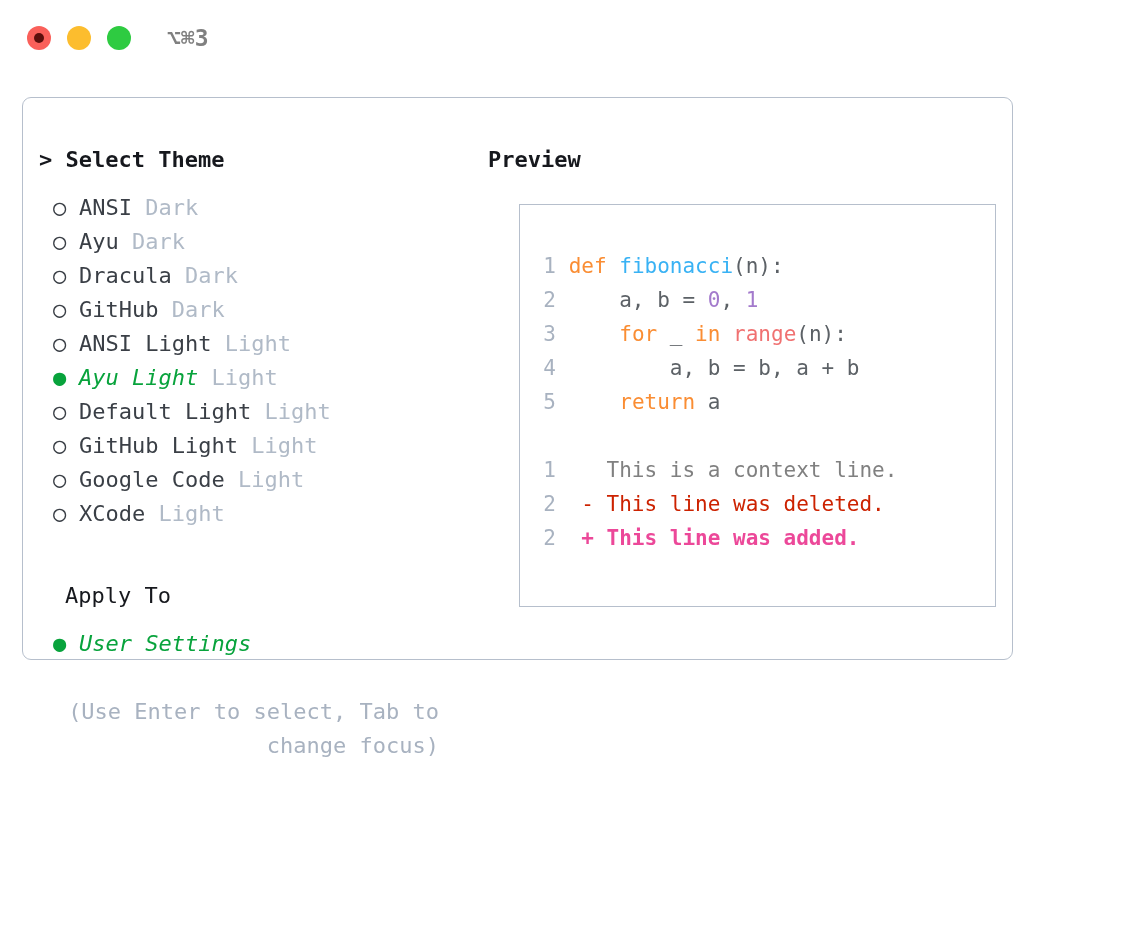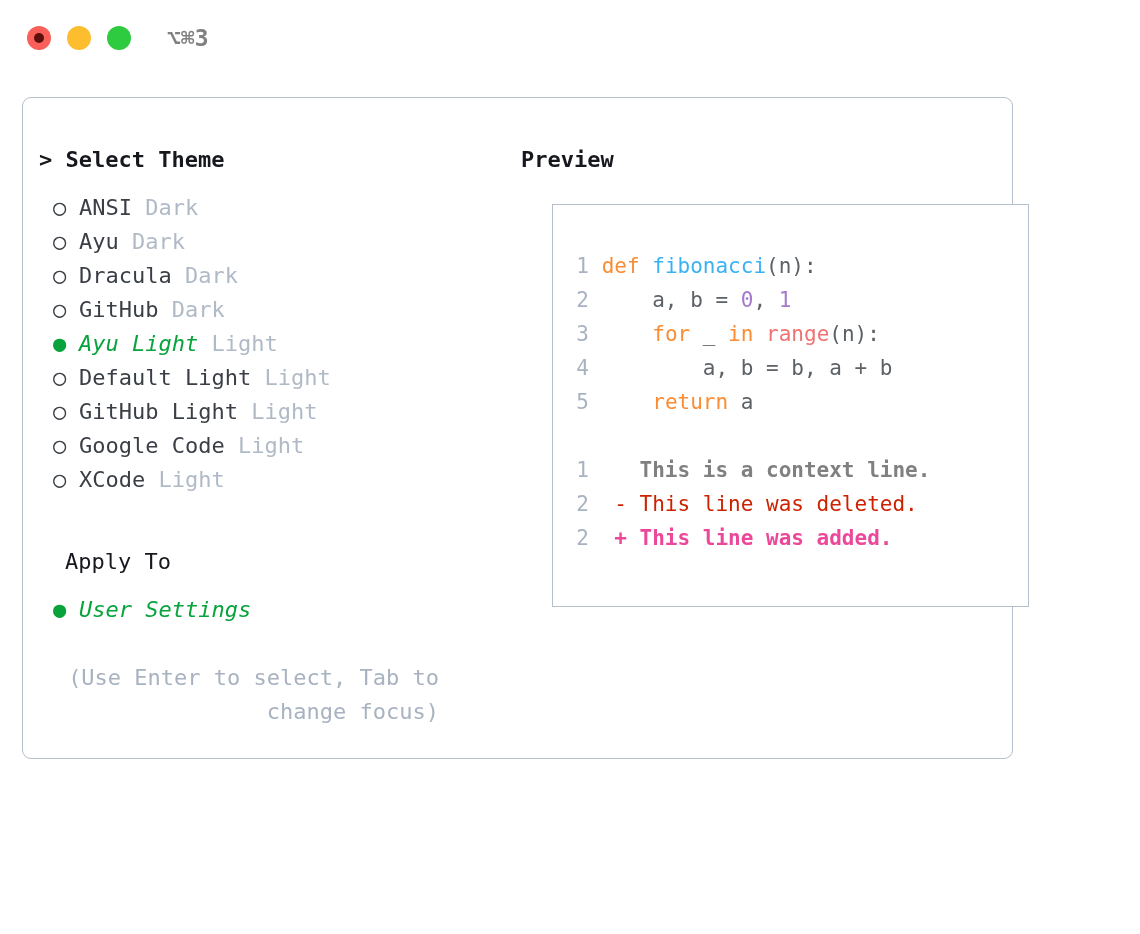--- a/index.html
+++ b/index.html
@@ -62,37 +62,37 @@
     line-height: 28px;
     white-space: pre;
   }
 
   
   #panel {
     position: absolute;
     left: 22px;
     top: 97px;
     width: 991px;
-    height: 662px;
+    height: 563px;
     border: 1.6px solid #b6bfcc;
     border-radius: 9px;
     background: #ffffff;
     box-sizing: border-box;
   }
 
   
   #left-col {
     position: absolute;
     left: 16px;
     top: 45px;
     width: 450px;
   }
   #right-col {
     position: absolute;
-    left: 498px;
+    left: 465px;
     top: 45px;
     width: 500px;
   }
 
   .col-title {
     font-size: 22px;
     font-weight: bold;
     color: #16181d;
     line-height: 34px;
     height: 34px;
@@ -169,21 +169,21 @@
     color: #a8b2c0;
   }
   .blank-line { height: 34px; }
 
   .tok-kw      { color: #fa8d33; }
   .tok-fn      { color: #39b2f4; }
   .tok-plain   { color: #5c6166; }
   .tok-num     { color: #a37acc; }
   .tok-builtin { color: #f07171; }
 
-  .diff-ctx { color: #808080; font-weight: bold; }
+  .diff-ctx { color: #808080; }
   .diff-del { color: #cc2200; }
   .diff-add { color: #ec4899; font-weight: bold; }
 </style>
 </head>
 <body>
 
 <div id="window">
 
   <div id="titlebar">
     <div class="dot" id="dot-close">
@@ -197,20 +197,21 @@
   <div id="panel">
 
     <div id="left-col">
       <div class="col-title">&gt; Select Theme</div>
 
       <div class="list" id="theme-list">
           <div class="row"><span class="bullet">○</span><span class="name">ANSI</span><span> </span><span class="variant">Dark</span></div>
           <div class="row"><span class="bullet">○</span><span class="name">Ayu</span><span> </span><span class="variant">Dark</span></div>
           <div class="row"><span class="bullet">○</span><span class="name">Dracula</span><span> </span><span class="variant">Dark</span></div>
           <div class="row"><span class="bullet">○</span><span class="name">GitHub</span><span> </span><span class="variant">Dark</span></div>
+          <div class="row"><span class="bullet">○</span><span class="name">ANSI Light</span><span> </span><span class="variant">Light</span></div>
           <div class="row selected"><span class="bullet">●</span><span class="name">Ayu Light</span><span> </span><span class="variant">Light</span></div>
           <div class="row"><span class="bullet">○</span><span class="name">Default Light</span><span> </span><span class="variant">Light</span></div>
           <div class="row"><span class="bullet">○</span><span class="name">GitHub Light</span><span> </span><span class="variant">Light</span></div>
           <div class="row"><span class="bullet">○</span><span class="name">Google Code</span><span> </span><span class="variant">Light</span></div>
           <div class="row"><span class="bullet">○</span><span class="name">XCode</span><span> </span><span class="variant">Light</span></div>
         </div>
 
       <div class="spacer-row"></div>
 
       <div class="section-head"><span class="bullet">○</span><span>Apply To</span></div>

